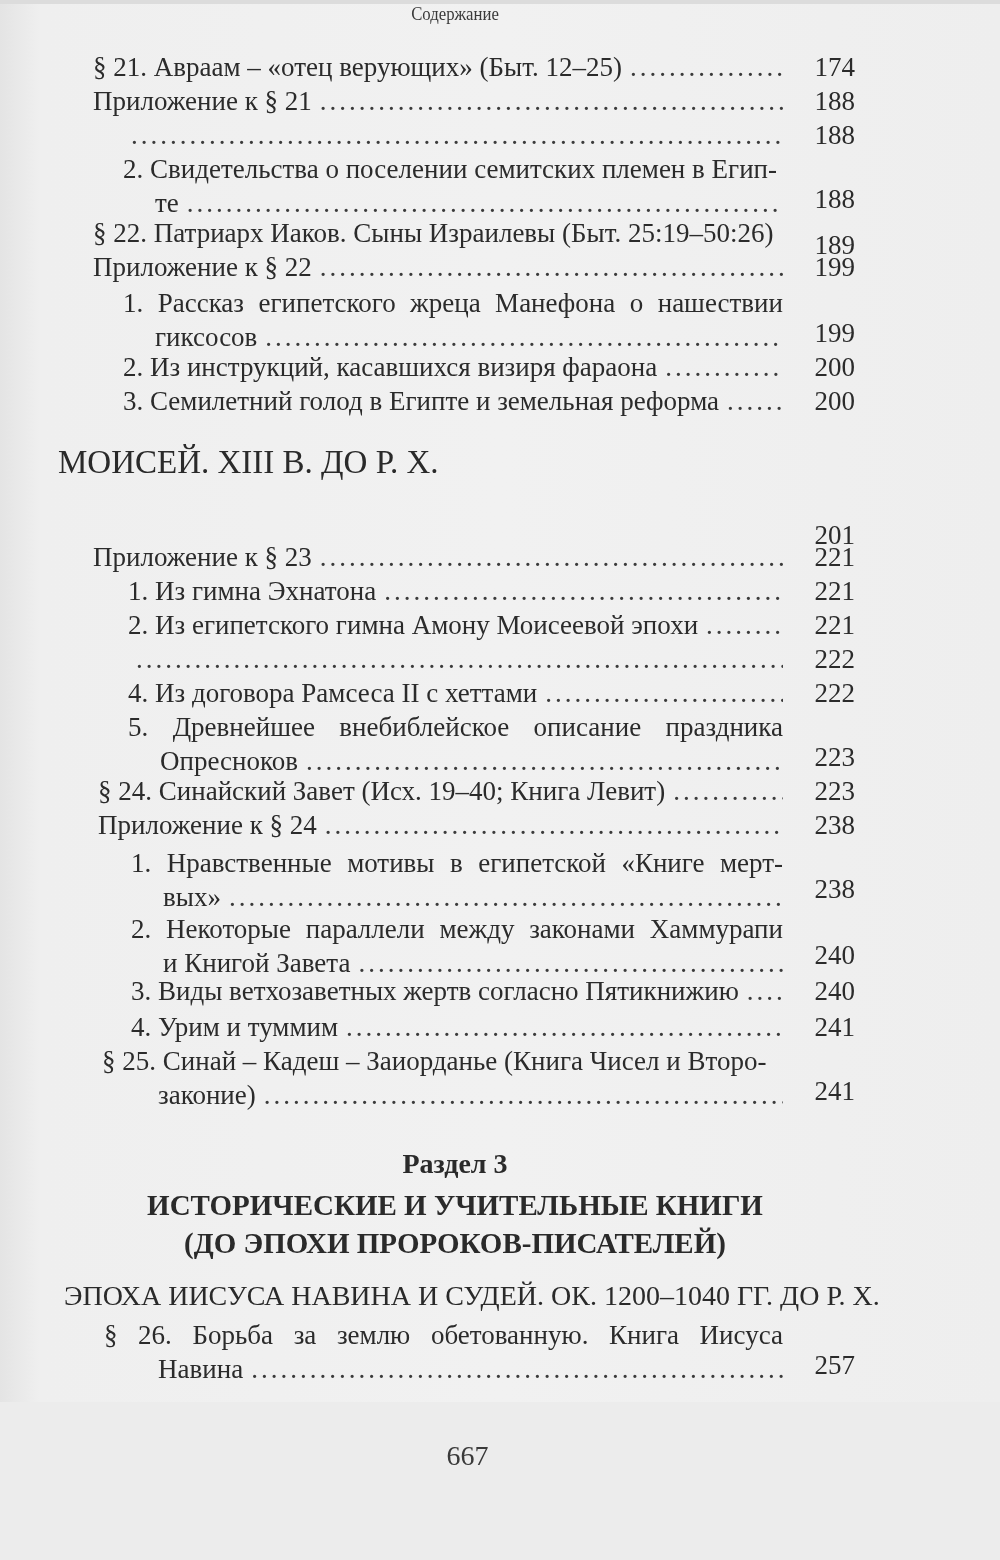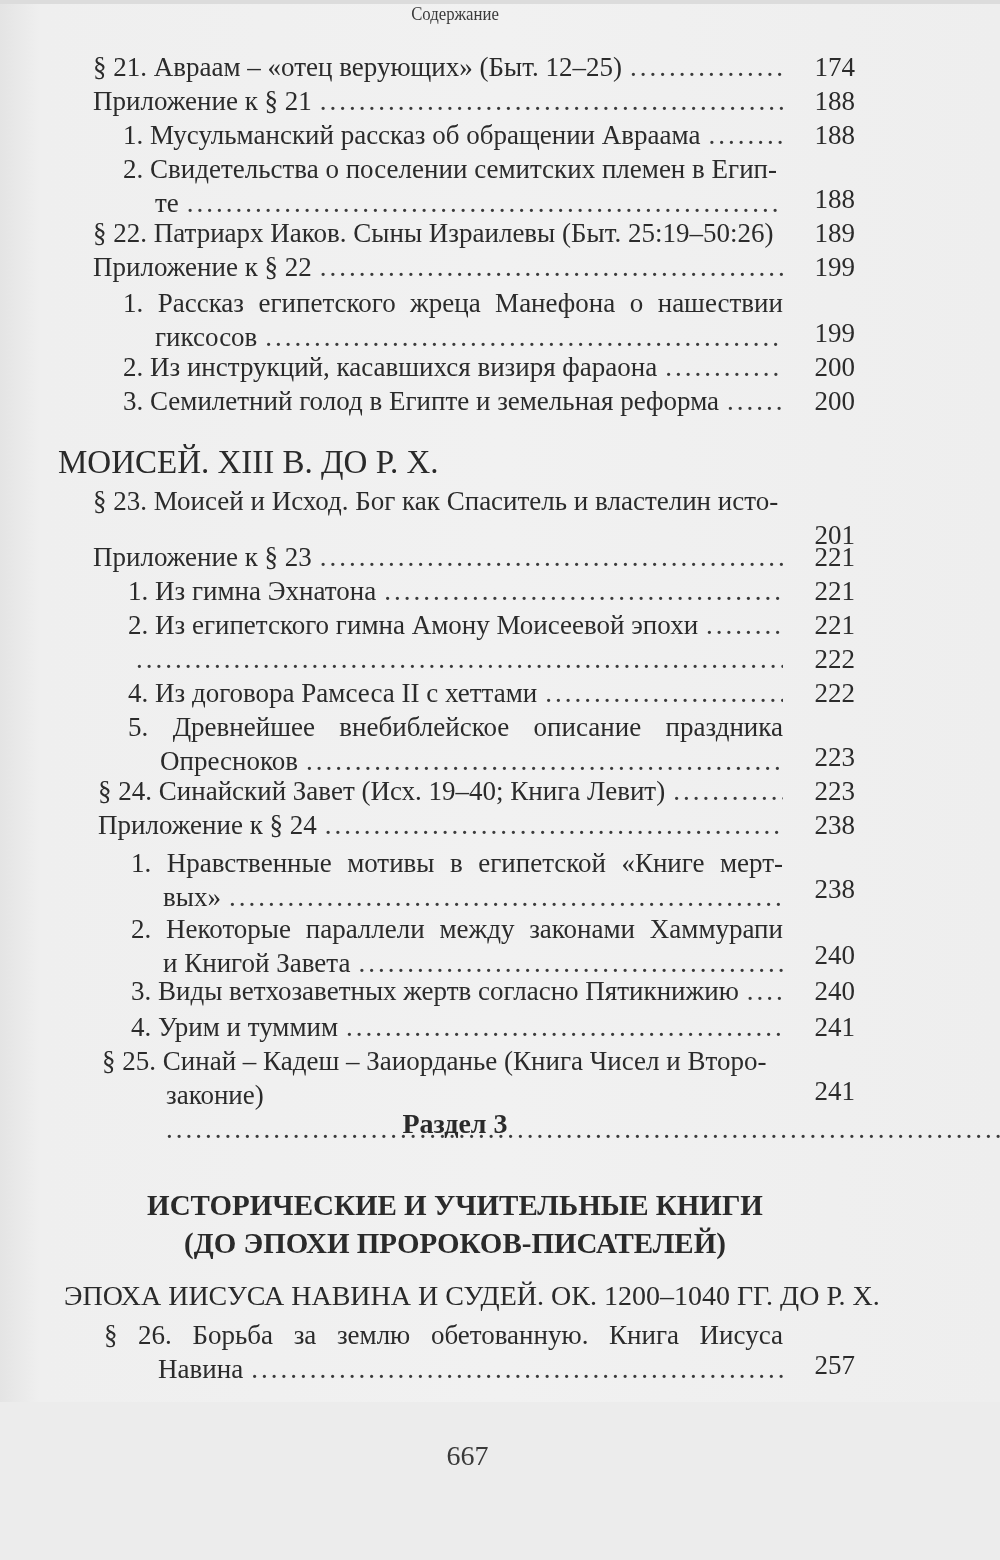--- a/index.html
+++ b/index.html
@@ -56,41 +56,40 @@
   </div>
   <div class="entry" style="left:93px; top:84px; width:690px;">
     <div class="line">
         <span class="txt">Приложение к § 21</span>
         <span class="dots"></span>
       </div>
     <span class="pg" style="top:0">188</span>
   </div>
   <div class="entry" style="left:123px; top:118px; width:660px;">
     <div class="line">
-        <span class="txt">1. Мусульманский рассказ об обращении Авраама</span>
         <span class="dots"></span>
       </div>
     <span class="pg" style="top:0">188</span>
   </div>
   <div class="entry" style="left:123px; top:152px; width:660px;">
     <div class="line">
         <span class="txt">2. Свидетельства о поселении семитских племен в Егип-</span>
       </div>
     <div class="line" style="padding-left:32px;">
         <span class="txt">те</span>
         <span class="dots"></span>
       </div>
     <span class="pg" style="top:30px">188</span>
   </div>
 
   <div class="entry" style="left:93px; top:216px; width:690px;">
     <div class="line">
         <span class="txt">§ 22. Патриарх Иаков. Сыны Израилевы (Быт. 25:19–50:26)</span>
       </div>
-    <span class="pg" style="top:0">189</span>
+    <span class="pg" style="top:12px">189</span>
   </div>
   <div class="entry" style="left:93px; top:250px; width:690px;">
     <div class="line">
         <span class="txt">Приложение к § 22</span>
         <span class="dots"></span>
       </div>
     <span class="pg" style="top:0">199</span>
   </div>
   <div class="entry" style="left:123px; top:286px; width:660px;">
     <div class="line just" style="display:block;"><span class="txt">1. Рассказ египетского жреца Манефона о нашествии</span></div>
@@ -111,23 +110,20 @@
     <div class="line">
         <span class="txt">3. Семилетний голод в Египте и земельная реформа</span>
         <span class="dots"></span>
       </div>
     <span class="pg" style="top:0">200</span>
   </div>
 
   <div class="section-title" style="top:444px;">МОИСЕЙ. XIII В. ДО Р. Х.</div>
 
   <div class="entry" style="left:93px; top:484px; width:690px;">
-    <div class="line">
-        <span class="txt">§ 23. Моисей и Исход. Бог как Спаситель и властелин исто-</span>
-      </div>
     <span class="pg" style="top:34px">201</span>
   </div>
   <div class="entry" style="left:93px; top:540px; width:690px;">
     <div class="line">
         <span class="txt">Приложение к § 23</span>
         <span class="dots"></span>
       </div>
     <span class="pg" style="top:0">221</span>
   </div>
   <div class="entry" style="left:128px; top:574px; width:655px;">
@@ -206,28 +202,28 @@
     <div class="line">
         <span class="txt">4. Урим и туммим</span>
         <span class="dots"></span>
       </div>
     <span class="pg" style="top:0">241</span>
   </div>
   <div class="entry" style="left:102px; top:1044px; width:681px;">
     <div class="line">
         <span class="txt">§ 25. Синай – Кадеш – Заиорданье (Книга Чисел и Второ-</span>
       </div>
-    <div class="line" style="padding-left:56px;flex-direction:column;">
+    <div class="line" style="padding-left:56px;">
         <span class="txt">законие)</span>
         <span class="dots"></span>
       </div>
     <span class="pg" style="top:30px">241</span>
   </div>
 
-  <div class="part-label" style="top:1108px;">Раздел 3</div>
+  <div class="part-label" style="top:1148px;">Раздел 3</div>
   <div class="part-title" style="top:1186px;">ИСТОРИЧЕСКИЕ И УЧИТЕЛЬНЫЕ КНИГИ</div>
   <div class="part-title" style="top:1224px;">(ДО ЭПОХИ ПРОРОКОВ-ПИСАТЕЛЕЙ)</div>
 
   <div class="section-title" style="top:1280px; left:64px; font-size:28px;">ЭПОХА ИИСУСА НАВИНА И СУДЕЙ. ОК. 1200–1040 ГГ. ДО Р. Х.</div>
 
   <div class="entry" style="left:104px; top:1318px; width:679px;">
     <div class="line just" style="display:block;"><span class="txt">§ 26. Борьба за землю обетованную. Книга Иисуса</span></div>
     <div class="line" style="padding-left:54px;">
         <span class="txt">Навина</span>
         <span class="dots"></span>

